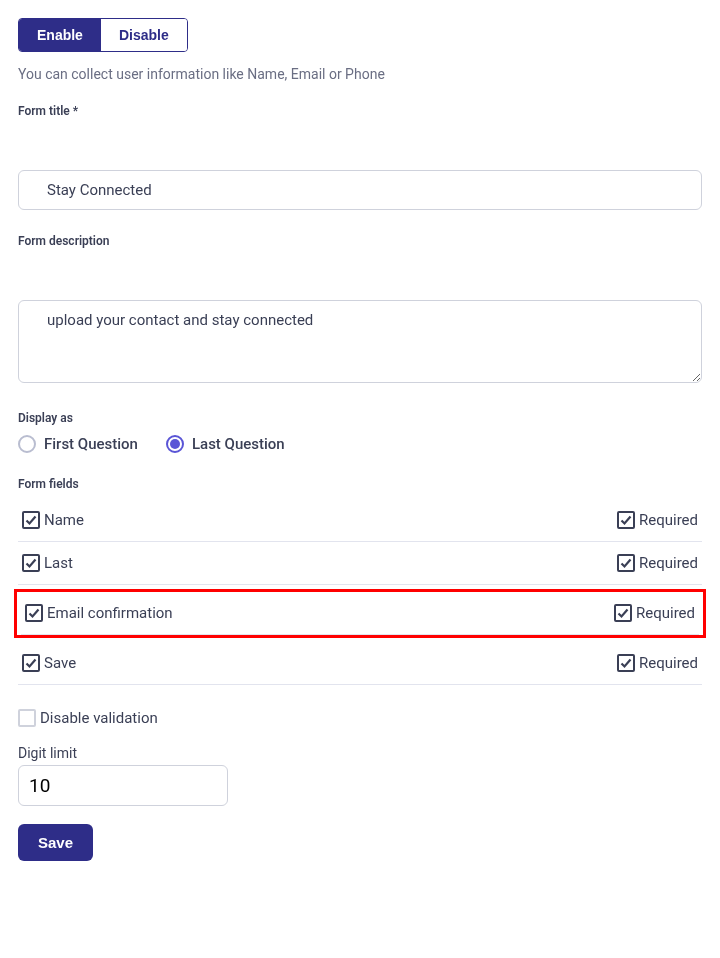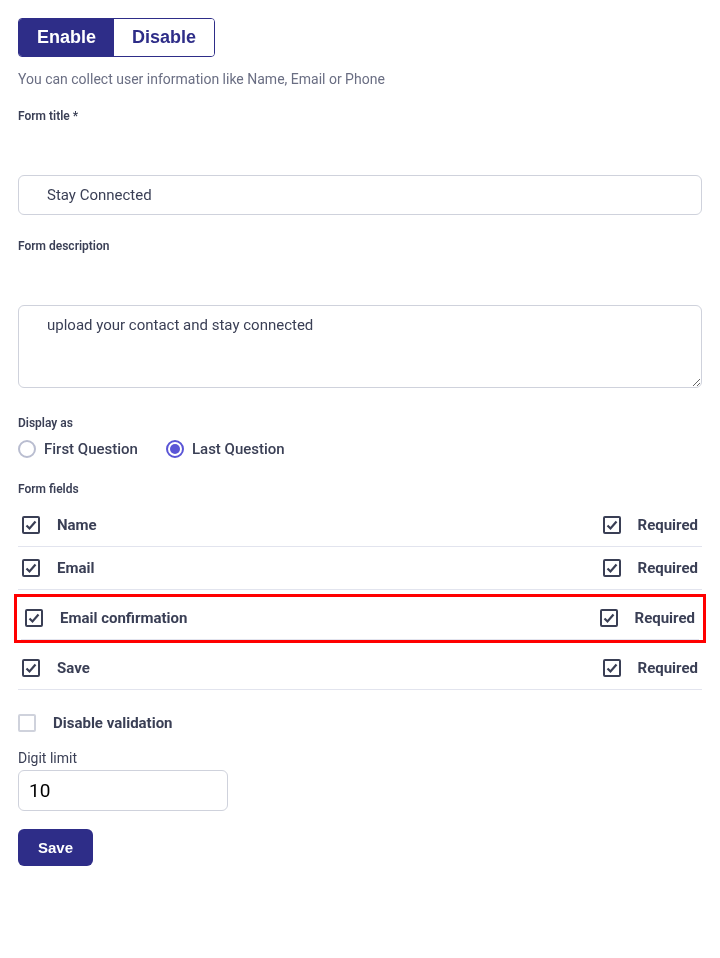--- a/index.html
+++ b/index.html
@@ -14,21 +14,21 @@
   }
   .toggle-group {
     display: inline-flex;
     border: 1px solid #2e2d88;
     border-radius: 4px;
     overflow: hidden;
     margin-bottom: 14px;
   }
   .toggle-btn {
     padding: 8px 18px;
-    font-size: 18px;
+    font-size: 14px;
     font-weight: 600;
     cursor: pointer;
     background: #fff;
     color: #2e2d88;
     border: none;
   }
   .toggle-btn.active {
     background: #2e2d88;
     color: #fff;
   }
@@ -63,21 +63,21 @@
     border: 2px solid #b9bdd0; display: inline-flex;
     align-items: center; justify-content: center;
   }
   .radio-circle.selected { border-color: #5a55d6; }
   .radio-dot { width: 10px; height: 10px; border-radius: 50%; background: #5a55d6; }
   .field-row {
     display: flex; justify-content: space-between; align-items: center;
     padding: 12px 4px;
     border-bottom: 1px solid #e2e4ee;
   }
-  .chk-group { display: flex; align-items: center; gap: 17px; font-weight: 700; }
+  .chk-group { display: flex; align-items: center; gap: 4px; font-weight: 400; }
   .chk {
     width: 18px; height: 18px; border: 2px solid #3a3f55; border-radius: 2px;
     display: inline-flex; align-items: center; justify-content: center;
     cursor: pointer;
   }
   .chk.unchecked { border-color: #cfd2dc; }
   .chk svg { display: block; }
   .highlight-box {
     border: 3px solid #ff0000;
     margin: 4px -4px;
@@ -163,21 +163,21 @@
           <span>Required</span>
         </div>
       </div>
       <div class="field-row">
         <div class="chk-group">
           <span class="chk">
             <svg width="12" height="12" viewBox="0 0 12 12">
               <polyline points="1.5,6.5 4.5,9.5 10.5,2.5" fill="none" stroke="#3a3f55" stroke-width="2.2"></polyline>
             </svg>
           </span>
-          <span>Email</span>
+          <span>Last</span>
         </div>
         <div class="chk-group">
           <span class="chk">
             <svg width="12" height="12" viewBox="0 0 12 12">
               <polyline points="1.5,6.5 4.5,9.5 10.5,2.5" fill="none" stroke="#3a3f55" stroke-width="2.2"></polyline>
             </svg>
           </span>
           <span>Required</span>
         </div>
       </div>

